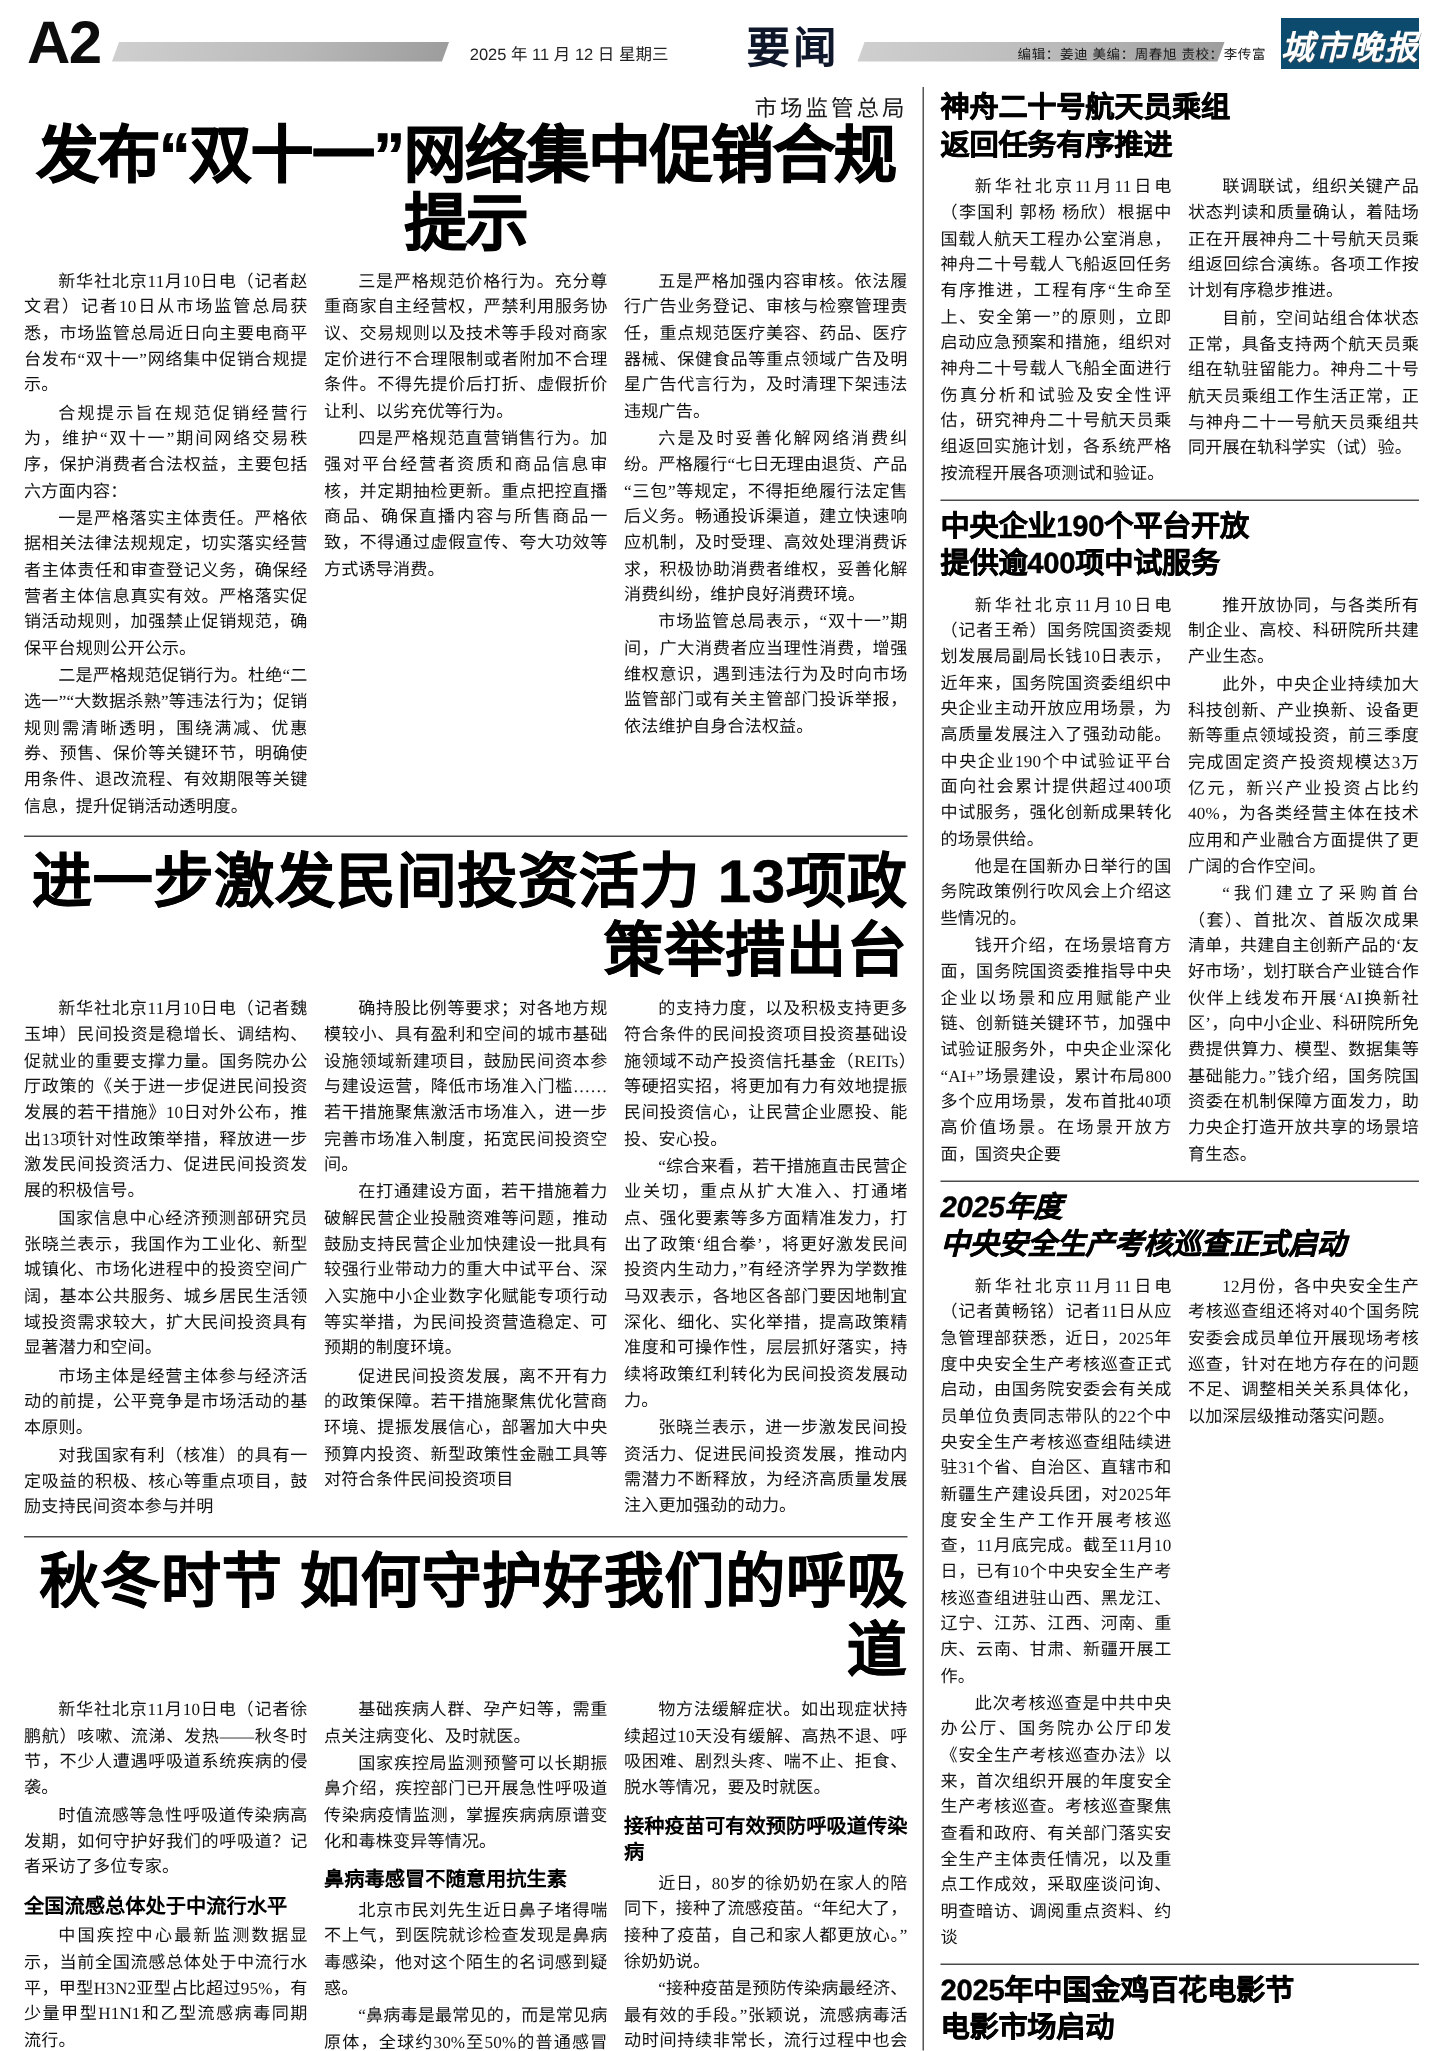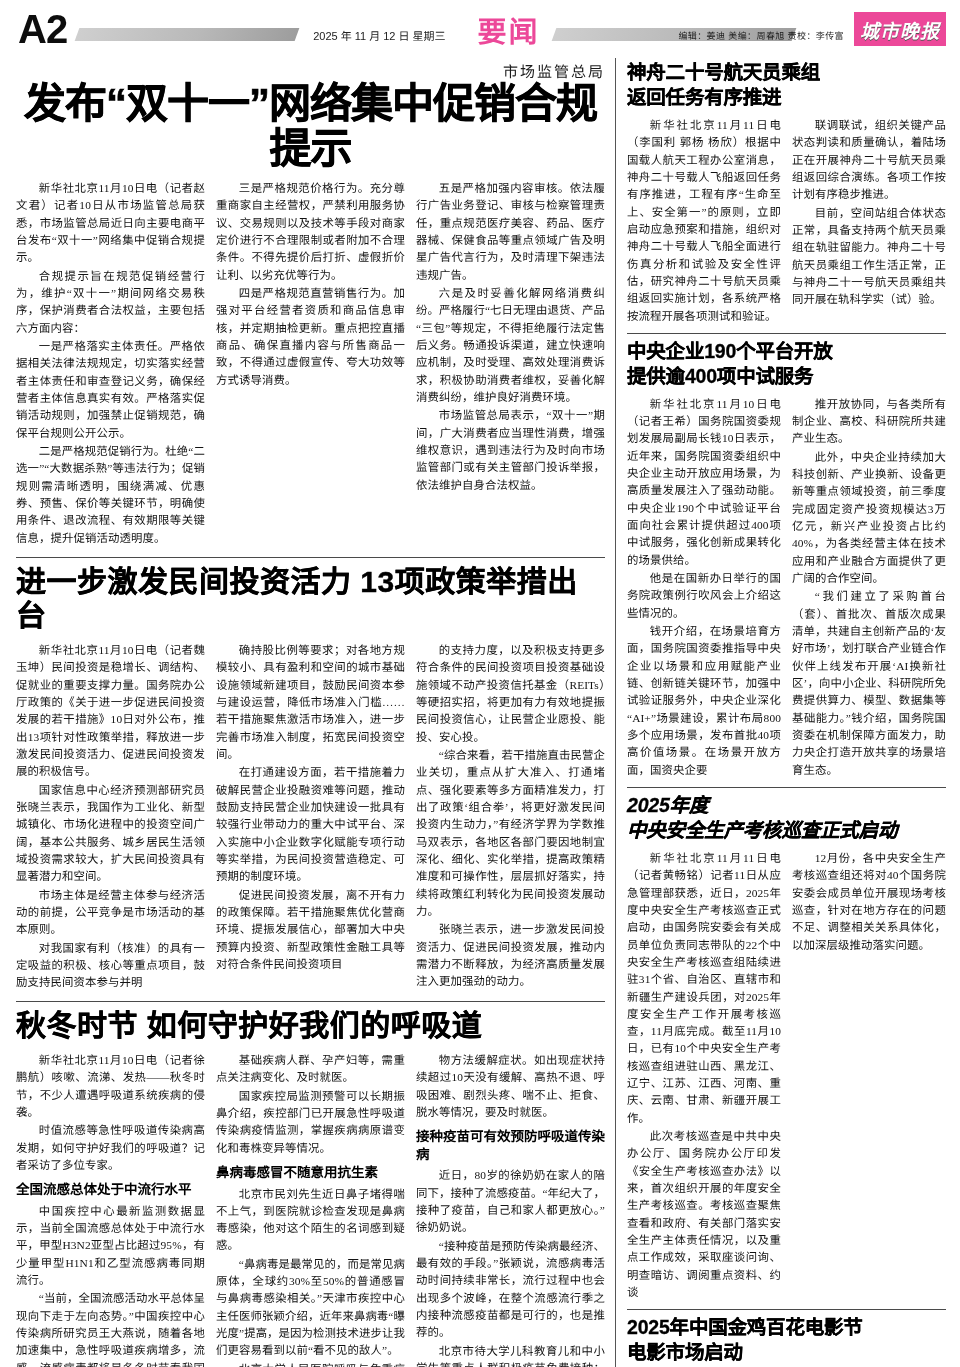--- a/index.html
+++ b/index.html
@@ -55,42 +55,42 @@
     font-family: "Liberation Sans", sans-serif;
     color: #222;
     margin: 12px 0 0 16px;
     white-space: nowrap;
   }
   .section-title {
     font-family: "Liberation Sans", sans-serif;
     font-weight: bold;
     font-size: 29px;
     letter-spacing: 2px;
-    margin: 0 14px 0 32px;
-    color: #ec4899;
+    margin: 0 14px 0 52px;
+    color: #0f172a;
   }
   .masthead-spacer { flex: 1 1 auto; }
   .staff-line {
     font-size: 9px;
     font-family: "Liberation Sans", sans-serif;
     color: #1a1a1a;
     white-space: nowrap;
     margin: 12px 10px 0 -226px;
     position: relative;
     z-index: 2;
     letter-spacing: .4px;
   }
   .brand-logo {
     width: 92px;
     height: 34px;
-    background: #ec4899;
+    background: #0c4a6e;
     color: #ffffff;
     font-family: "Liberation Serif", serif;
     font-weight: bold;
-    font-size: 19px;
+    font-size: 22px;
     letter-spacing: 1px;
     display: flex;
     align-items: center;
     justify-content: center;
     font-style: italic;
     text-shadow: 0 1px 0 #555;
     flex: 0 0 auto;
   }
 
   
@@ -129,22 +129,22 @@
     letter-spacing: -1px;
     text-align: center;
     line-height: 1.06;
     color: #000;
     margin: 0 0 9px 0;
     -webkit-text-stroke: 0.6px #000;
   }
   .big-headline {
     font-family: "Liberation Sans", sans-serif;
     font-weight: bold;
-    font-size: 30px;
-    text-align: left;
+    font-size: 40px;
+    text-align: right;
     letter-spacing: 0px;
     line-height: 1.15;
     color: #000;
     margin: 4px 0 8px 0;
     -webkit-text-stroke: 0.4px #000;
   }
   .big-headline.spaced-words { letter-spacing: .5px; }
 
   .col-headline {
     font-family: "Liberation Sans", sans-serif;

